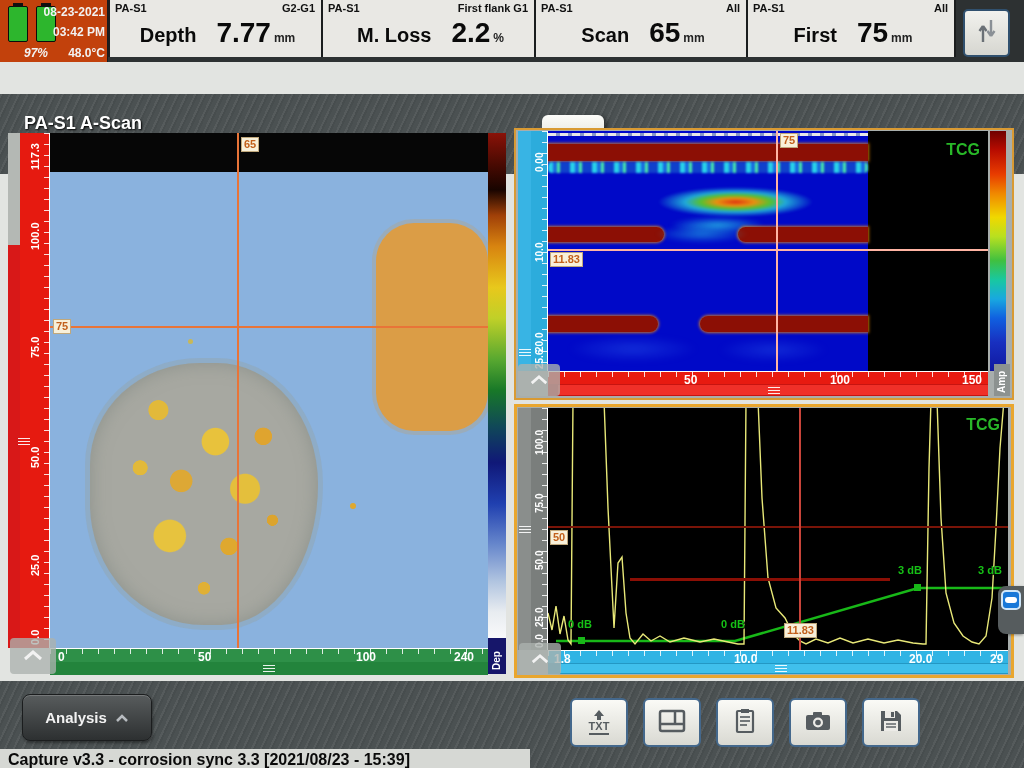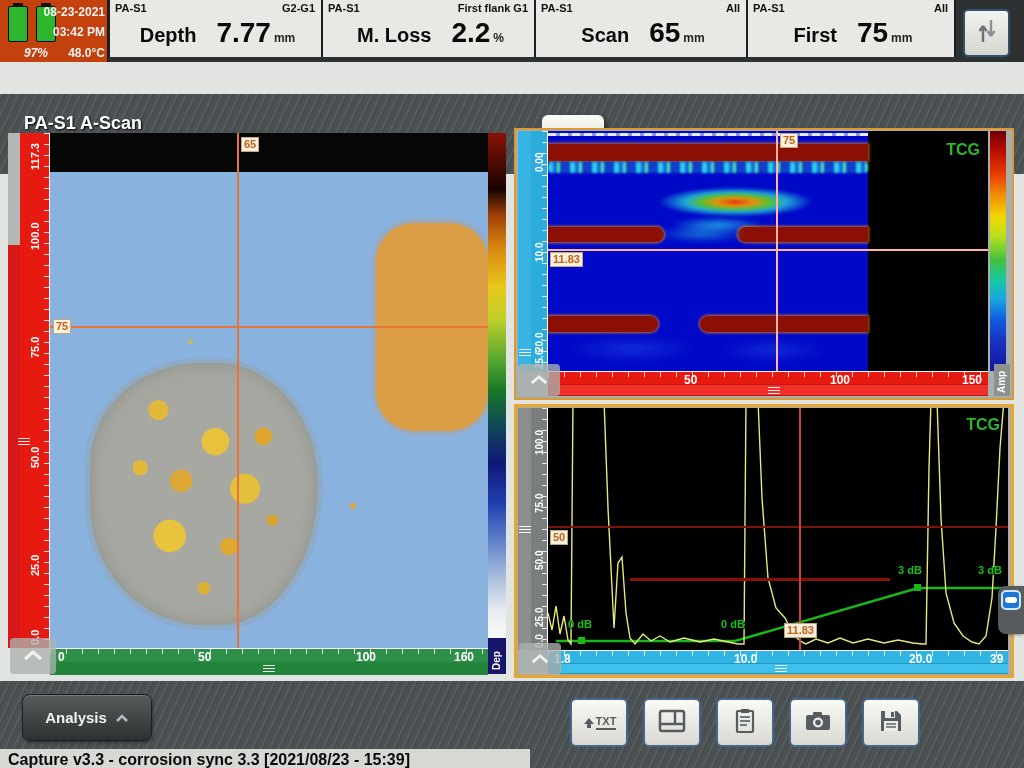--- a/index.html
+++ b/index.html
@@ -163,21 +163,21 @@
          #8a1208 0%, #4a0a02 6%, #180400 11%, #a04008 16%, #d88410 22%, #e8c81c 30%, #c0d028 36%, #58a830 44%,
          #187828 50%, #104858 57%, #101878 64%, #2040b0 72%, #6888cc 80%, #b0c4e0 87%, #e8ecf0 93%, #ffffff 100%);"></div>
     <div class="abs" style="left:480px;top:508px;width:18px;height:36px;background:#16166a;z-index:8;">
       <span class="rlab" style="left:3px;top:32px;font-size:10px;">Dep</span>
     </div>
 
     <div class="abs hruler-ticks" style="left:42px;top:518px;width:438px;height:14px;background-color:#2e9048;border-top:1px solid #fff;">
       <span class="hlab" style="left:8px;">0</span>
       <span class="hlab" style="left:148px;">50</span>
       <span class="hlab" style="left:306px;">100</span>
-      <span class="hlab" style="left:404px;">160</span>
+      <span class="hlab" style="left:404px;">240</span>
     </div>
     <div class="abs" style="left:42px;top:532px;width:438px;height:13px;background:#23843c;">
       <div class="grip" style="left:213px;top:3px;"></div>
     </div>
 
     <div class="expand-btn" style="left:2px;top:508px;width:46px;height:36px;">
       <span>
         <svg width="22" height="12" viewBox="0 0 22 12">
             <polyline points="3,10 11,3 19,10" stroke="#f2f2f2" stroke-width="3" fill="none"></polyline>
           </svg>
@@ -272,21 +272,21 @@
       <span class="db-lab" style="left:173px;top:210px;">0 dB</span>
       <span class="db-lab" style="left:350px;top:156px;">3 dB</span>
       <span class="db-lab" style="left:430px;top:156px;">3 dB</span>
       <span class="tcg-txt" style="right:8px;top:8px;">TCG</span>
     </div>
 
     <div class="abs hruler-ticks" style="left:31px;top:243px;width:460px;height:13px;background-color:#30b4e4;border-top:1px solid #fff;">
       <span class="hlab" style="left:6px;">1.8</span>
       <span class="hlab" style="left:186px;">10.0</span>
       <span class="hlab" style="left:361px;">20.0</span>
-      <span class="hlab" style="left:442px;">39</span>
+      <span class="hlab" style="left:442px;">29</span>
     </div>
     <div class="abs" style="left:31px;top:256px;width:460px;height:11px;background:#2398c4;">
       <div class="abs" style="left:12px;top:1px;width:448px;height:9px;background:#40c0ec;">
         <div class="grip" style="left:215px;top:1px;"></div>
       </div>
     </div>
     <div class="expand-btn" style="left:2px;top:236px;width:42px;height:32px;">
       <span>
         <svg width="20" height="11" viewBox="0 0 22 12">
             <polyline points="3,10 11,3 19,10" stroke="#f2f2f2" stroke-width="3" fill="none"></polyline>
@@ -306,21 +306,21 @@
                 display:flex;align-items:center;justify-content:center;box-shadow:inset 0 1px 0 rgba(255,255,255,.18), 1px 2px 3px rgba(0,0,0,.4);">
       <span style="color:#f2f2f2;font-size:15px;font-weight:bold;margin-right:8px;">Analysis</span>
       <span>
         <svg width="14" height="9" viewBox="0 0 14 9">
             <polyline points="2,7 7,2 12,7" stroke="#b8bcc0" stroke-width="2.5" fill="none"></polyline>
           </svg>
       </span>
     </div>
 
     <div class="toolbtn" style="left:570px;top:17px;">
-      <div style="display:flex;align-items:center;">
+      <div style="display:flex;flex-direction:column;align-items:center;">
         <svg width="14" height="10" viewBox="0 0 14 10">
             <path d="M7 0 L12 6 H9 V10 H5 V6 H2 Z" fill="#565c60"></path>
           </svg>
         <span style="font-size:11px;font-weight:bold;color:#565c60;border-bottom:2px solid #565c60;line-height:13px;">TXT</span>
       </div>
     </div>
     <div class="toolbtn" style="left:643px;top:17px;">
       <span>
         <svg width="28" height="24" viewBox="0 0 28 24">
           <rect x="2" y="2" width="24" height="20" rx="2" fill="none" stroke="#565c60" stroke-width="2.5"></rect>

